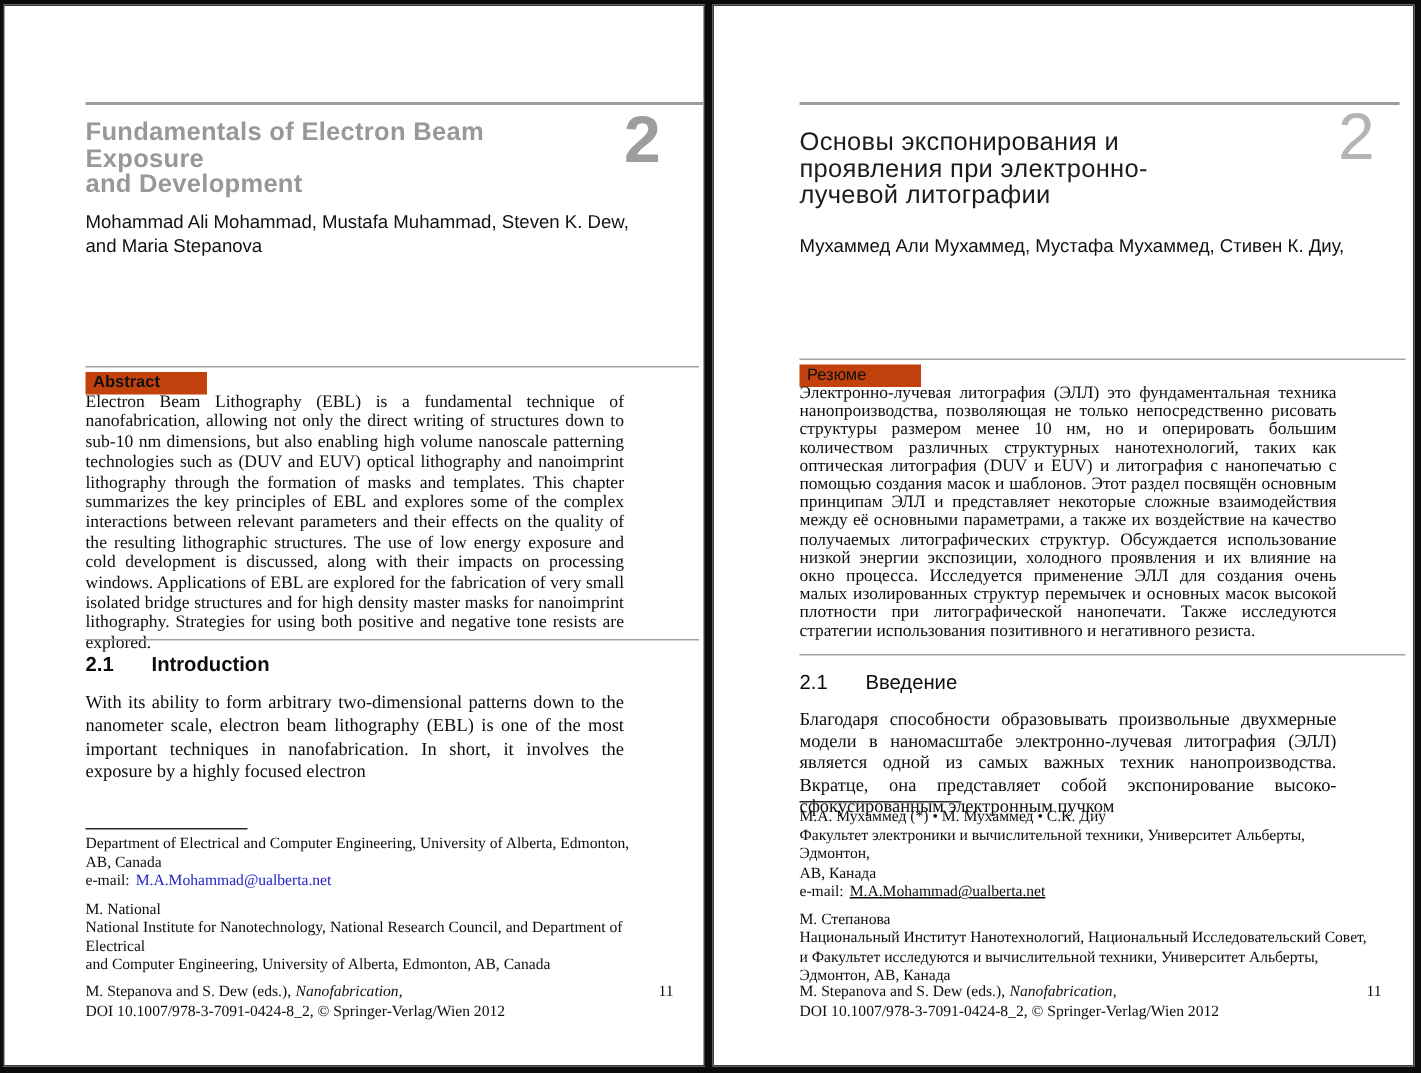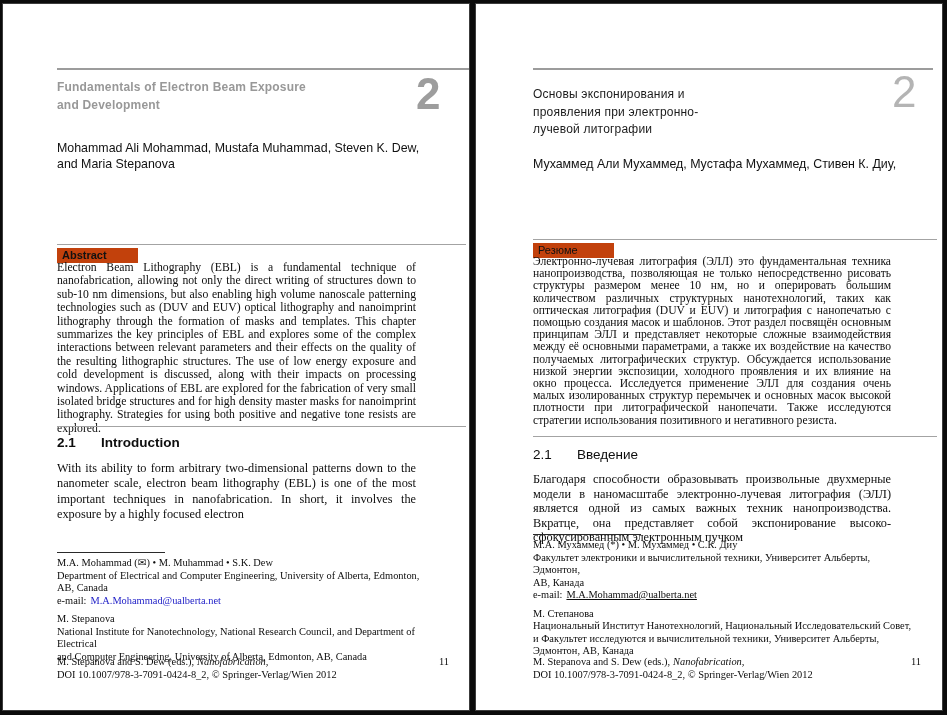--- a/index.html
+++ b/index.html
@@ -22,21 +22,21 @@
 
   .chapter-num{
     font-family:"Liberation Sans","DejaVu Sans",sans-serif;
     font-size:44px;line-height:44px;
   }
   .chapter-num.gray-bold{color:#9d9d9d;font-weight:700;}
   .chapter-num.gray-light{color:#b4b4b4;font-weight:400;}
 
   .chap-title{
     font-family:"Liberation Sans","DejaVu Sans",sans-serif;
-    font-size:12px;line-height:17.5px;letter-spacing:.2px;
+    font-size:17px;line-height:17.5px;letter-spacing:.2px;
   }
   .chap-title.en{color:#989898;font-weight:700;}
   .chap-title.ru{color:#1c1c1c;font-weight:400;}
   .chap-title span{display:block;}
 
   .authors{
     font-family:"Liberation Sans","DejaVu Sans",sans-serif;
     font-size:12.4px;line-height:16px;color:#111;
   }
   .authors span{display:block;}
@@ -103,27 +103,26 @@
 
   <div class="abs section-heading bold" style="left:54px;top:431px;">
     <span class="sec-num">2.1</span>
     <span>Introduction</span>
   </div>
 
   <div class="abs body-text" style="left:54px;top:457px;width:359px;">With its ability to form arbitrary two-dimensional patterns down to the nanometer scale, electron beam lithography (EBL) is one of the most important techniques in nanofabrication. In short, it involves the exposure by a highly focused electron</div>
 
   <div class="abs fn-rule" style="left:54px;top:548px;width:108px;"></div>
   <div class="abs footnotes" style="left:54px;top:553px;width:374px;">
-    <span class="fn-line">M.A. Mohammad (✉) • M. Muhammad • S.K. Dew</span>
     <span class="fn-line">Department of Electrical and Computer Engineering, University of Alberta, Edmonton,</span>
     <span class="fn-line">AB, Canada</span>
     <span class="fn-line">
       <span class="email-prefix">e-mail:</span><a class="email-link blue" href="#">M.A.Mohammad@ualberta.net</a>
     </span>
-    <span class="fn-line fn-group2">M. Stepanova</span>
+    <span class="fn-line fn-group2">M. National</span>
     <span class="fn-line">National Institute for Nanotechnology, National Research Council, and Department of Electrical</span>
     <span class="fn-line">and Computer Engineering, University of Alberta, Edmonton, AB, Canada</span>
   </div>
 
   <div class="abs footer" style="left:54px;top:652px;width:392px;">
     <div>
       <span>M. Stepanova and S. Dew (eds.),</span><span class="book-title">Nanofabrication,</span>
     </div>
     <div>DOI 10.1007/978-3-7091-0424-8_2, © Springer-Verlag/Wien 2012</div>
     <div class="page-num">11</div>

